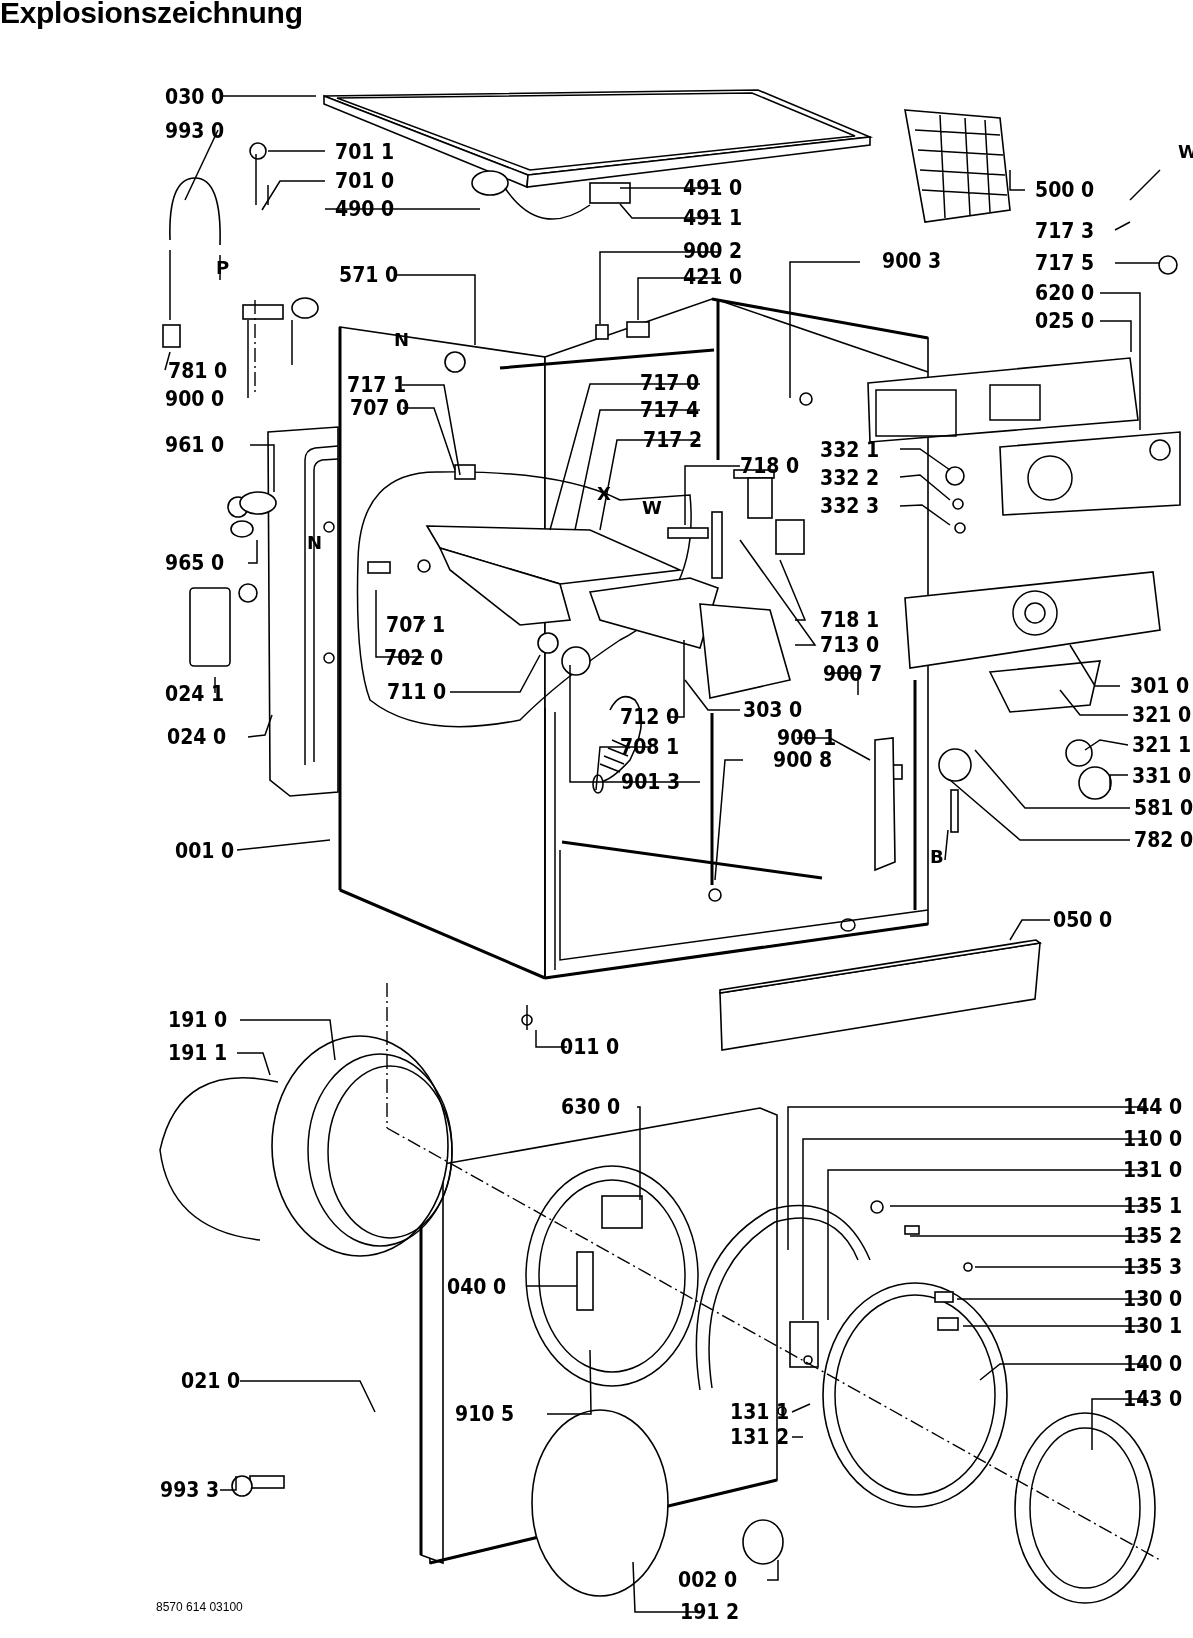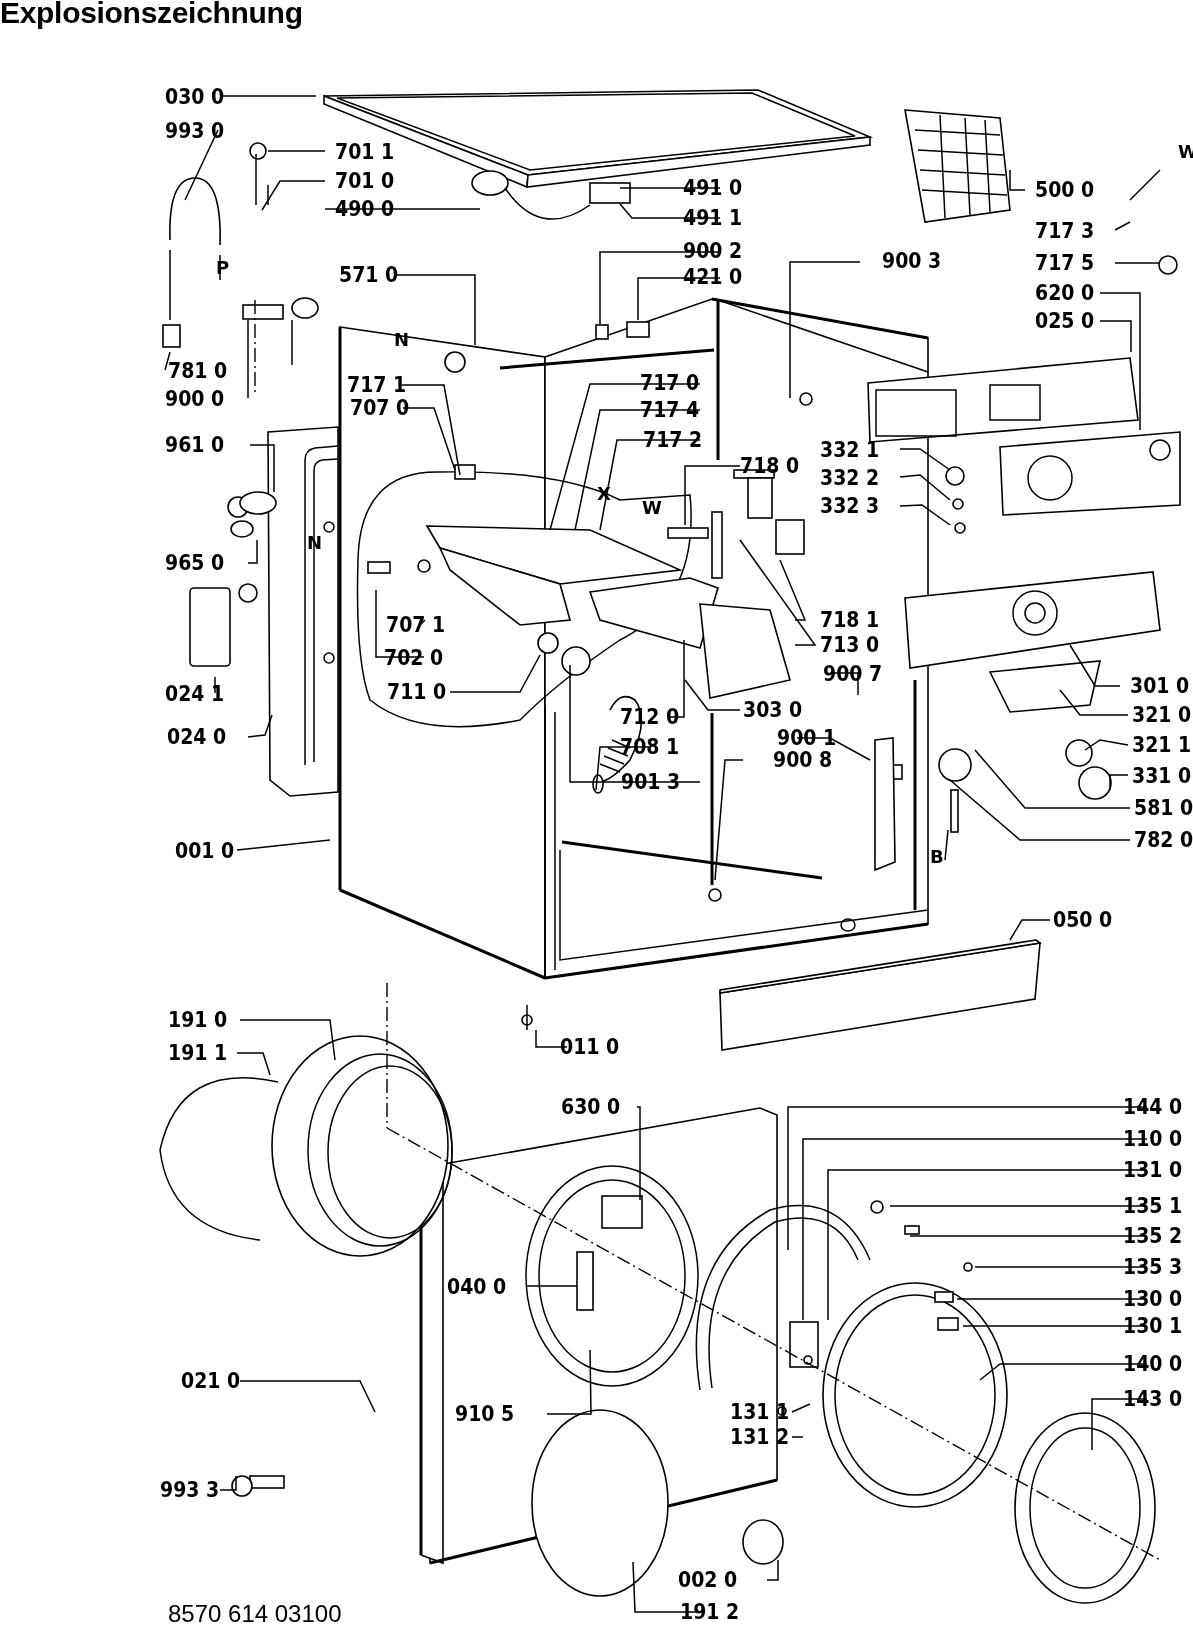--- a/index.html
+++ b/index.html
@@ -1,21 +1,21 @@
 <!DOCTYPE html>
 <html><head>
 <meta charset="utf-8">
 <style>
   html,body{margin:0;padding:0;background:#fff;}
   body{width:1193px;height:1638px;position:relative;overflow:hidden;font-family:"Liberation Sans",sans-serif;color:#000;}
   .title{position:absolute;left:0;top:-4px;font-size:30px;font-weight:bold;font-family:"Liberation Sans",sans-serif;letter-spacing:-0.3px;}
   svg#drawing{position:absolute;left:0;top:0;}
   .lbl{font-family:"DejaVu Sans Condensed","DejaVu Sans",sans-serif;font-weight:bold;font-size:21px;fill:#000;}
   .letter{font-family:"DejaVu Sans",sans-serif;font-weight:bold;font-size:18px;fill:#000;}
-  .docnum{position:absolute;left:168px;top:1600px;font-size:24px;font-family:"Liberation Sans",sans-serif;}
+  .docnum{position:absolute;left:156px;top:1600px;font-size:12px;font-family:"Liberation Sans",sans-serif;}
   .ln{stroke:#000;stroke-width:1.5;fill:none;}
   .thk{stroke:#000;stroke-width:3;fill:none;}
   .part{stroke:#000;stroke-width:1.6;fill:#fff;}
   .dash{stroke:#000;stroke-width:1.4;fill:none;stroke-dasharray:14 4 2 4;}
 </style>
 </head>
 <body>
 
 <div class="title">Explosionszeichnung</div>
 

